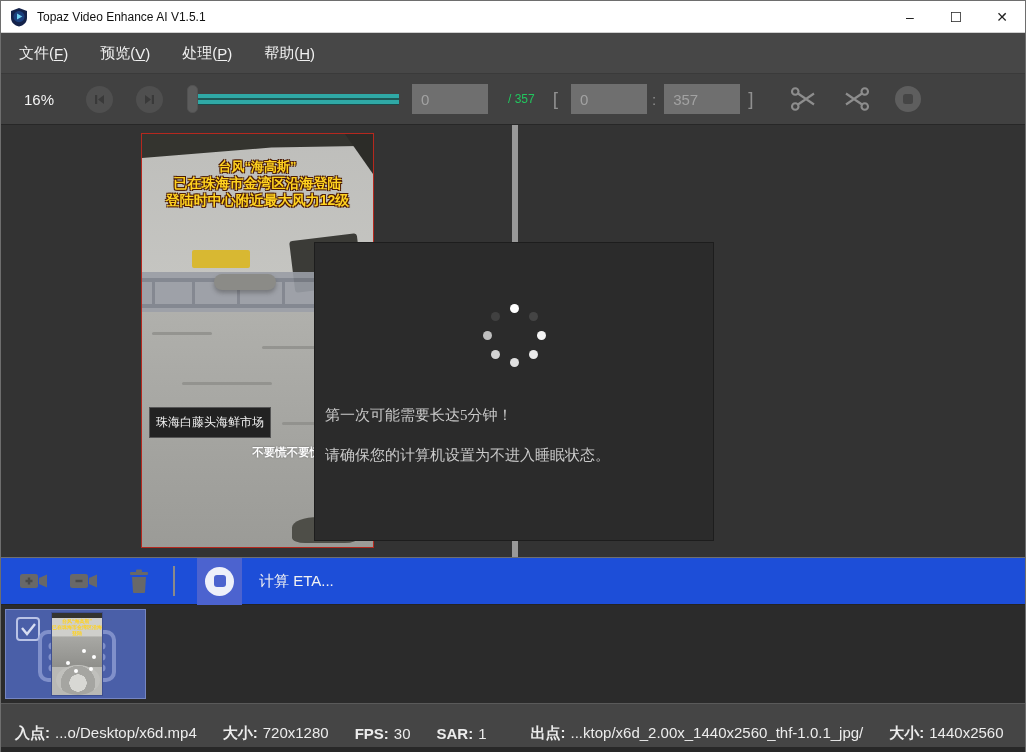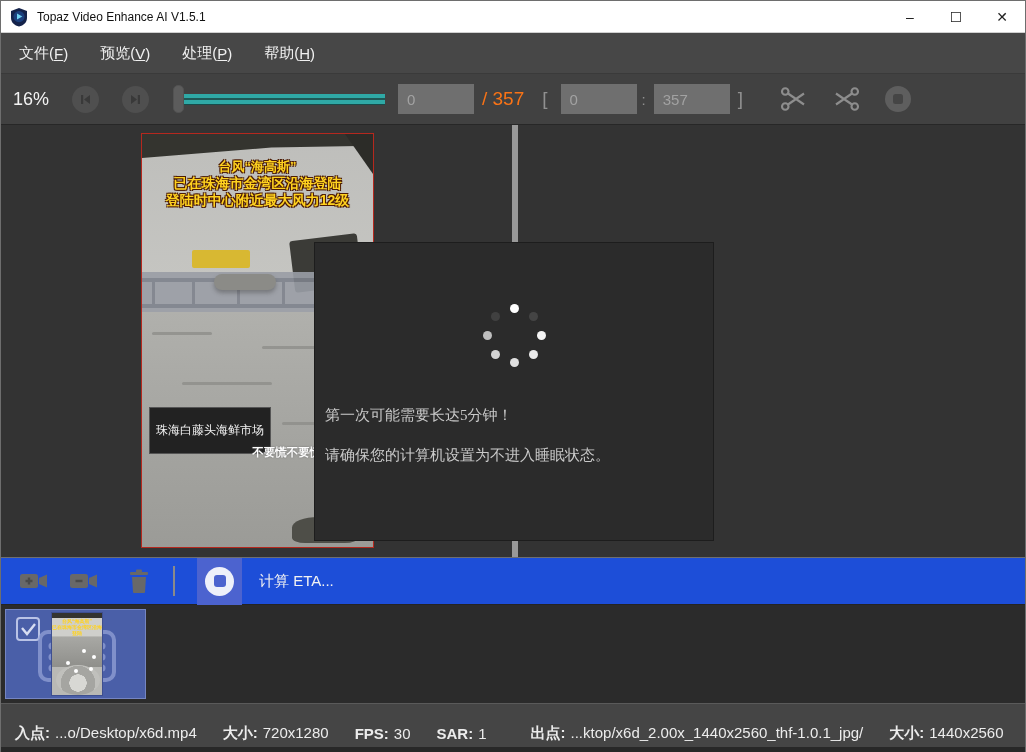--- a/index.html
+++ b/index.html
@@ -25,34 +25,34 @@
 
   
   .menubar{height:40px;background:var(--chrome-bg);display:flex;align-items:center;
            color:#f0f0f0;font-size:15px;}
   .menu-item{padding:0 14px;margin-left:4px;height:100%;display:flex;align-items:center;}
   .menu-item u{text-decoration:underline;}
 
   
   .toolbar{height:52px;background:var(--toolbar-bg);display:flex;align-items:center;
            border-top:1px solid #3a3a3a;border-bottom:1px solid #272727;}
-  .zoom-label{color:#f2f2f2;font-size:18px;width:48px;text-align:right;}
+  .zoom-label{color:#f2f2f2;font-size:15px;width:48px;text-align:center;margin-left:14px;}
   .round-btn{width:27px;height:27px;border-radius:50%;background:#4f4f4f;
              display:flex;align-items:center;justify-content:center;margin-left:23px;}
   .slider{position:relative;margin-left:24px;width:212px;height:30px;display:flex;align-items:center;}
   .slider .track{position:absolute;left:6px;right:0;top:10px;height:11px;
       background:linear-gradient(to bottom,var(--accent-teal) 0,var(--accent-teal) 36%,
                  #1d5views 0) ;}
   .slider .track{background:linear-gradient(to bottom,var(--accent-teal) 0 4px,#1f5856 4px 6px,
                  var(--accent-teal) 6px 10px,#174b4a 10px 11px);}
   .slider .handle{position:absolute;left:0;top:1px;width:11px;height:28px;border-radius:5px;
                   background:#5c5c5c;border:1px solid #525252;}
   .num-box{width:76px;height:30px;background:#6f6f6f;color:#a2a2a2;font-size:15px;
            border:none;padding:0 9px;margin-left:13px;}
-  .frac-label{color:#f97316;font-size:19px;margin-left:8px;}
+  .frac-label{color:#22c55e;font-size:12px;margin-left:20px;}
   .bracket{color:#909090;font-size:19px;margin-left:18px;}
   .colon{color:#909090;font-size:15px;margin-left:5px;}
   .tool-icon{margin-left:22px;display:flex;align-items:center;}
 
   
   .main{position:relative;height:433px;background:var(--main-bg);
         border-bottom:1px solid #6f6f6f;overflow:hidden;}
   .pane-divider{position:absolute;left:511px;top:0;width:6px;height:100%;background:#999999;}
 
   
@@ -77,21 +77,21 @@
   .pv-truck{position:absolute;left:50px;top:116px;width:58px;height:18px;background:#d8b832;
             border-radius:2px;}
   .pv-spot{position:absolute;left:6px;top:184px;width:10px;height:12px;background:#e0a42c;
            border-radius:2px;}
   .pv-water{position:absolute;left:0;top:178px;width:100%;bottom:0;
             background:linear-gradient(to bottom,#b0b0ac,#a3a39f 60%,#9b9b97);}
   .pv-wake{position:absolute;left:150px;bottom:4px;width:66px;height:26px;background:#4e4e48;
            border-radius:40% 40% 20% 20%;}
   .pv-streak{position:absolute;height:3px;background:#8d8d89;border-radius:2px;opacity:.8;}
   .pv-caption{position:absolute;left:7px;top:273px;background:#222222;color:#f2f2f2;
-              font-size:12px;padding:14px 6px;border:1px solid #555;}
+              font-size:12px;padding:6px 6px;border:1px solid #555;}
   .pv-sub{position:absolute;left:0;top:311px;width:100%;text-align:center;padding-left:70px;
           color:#fdfdfd;font-size:11.5px;font-weight:bold;text-shadow:0 0 2px #666;}
 
   
   .dialog{position:absolute;left:313px;top:117px;width:400px;height:299px;
           background:var(--panel-bg);border:1px solid #1d1d1d;color:#c9c9c9;}
   .dialog-title{position:absolute;left:24px;top:20px;font-size:19px;letter-spacing:1px;
                 font-family:"Liberation Serif","DejaVu Serif",serif;}
   .spinner{position:absolute;left:199px;top:92px;width:0;height:0;}
   .spinner i{position:absolute;width:9px;height:9px;border-radius:50%;background:#ffffff;}

